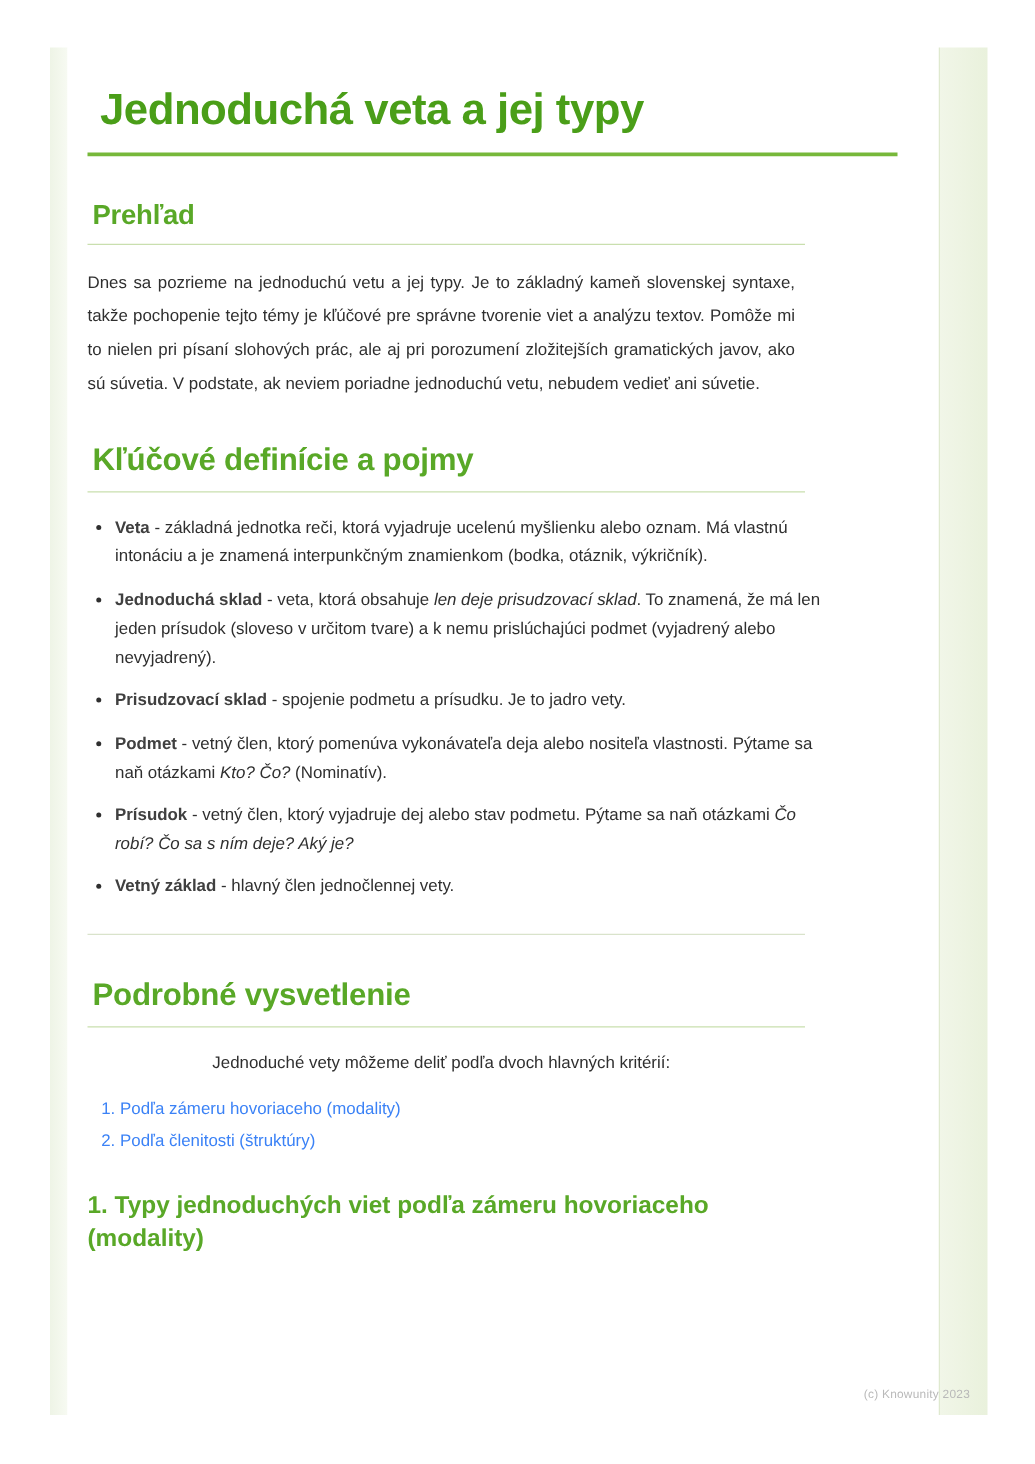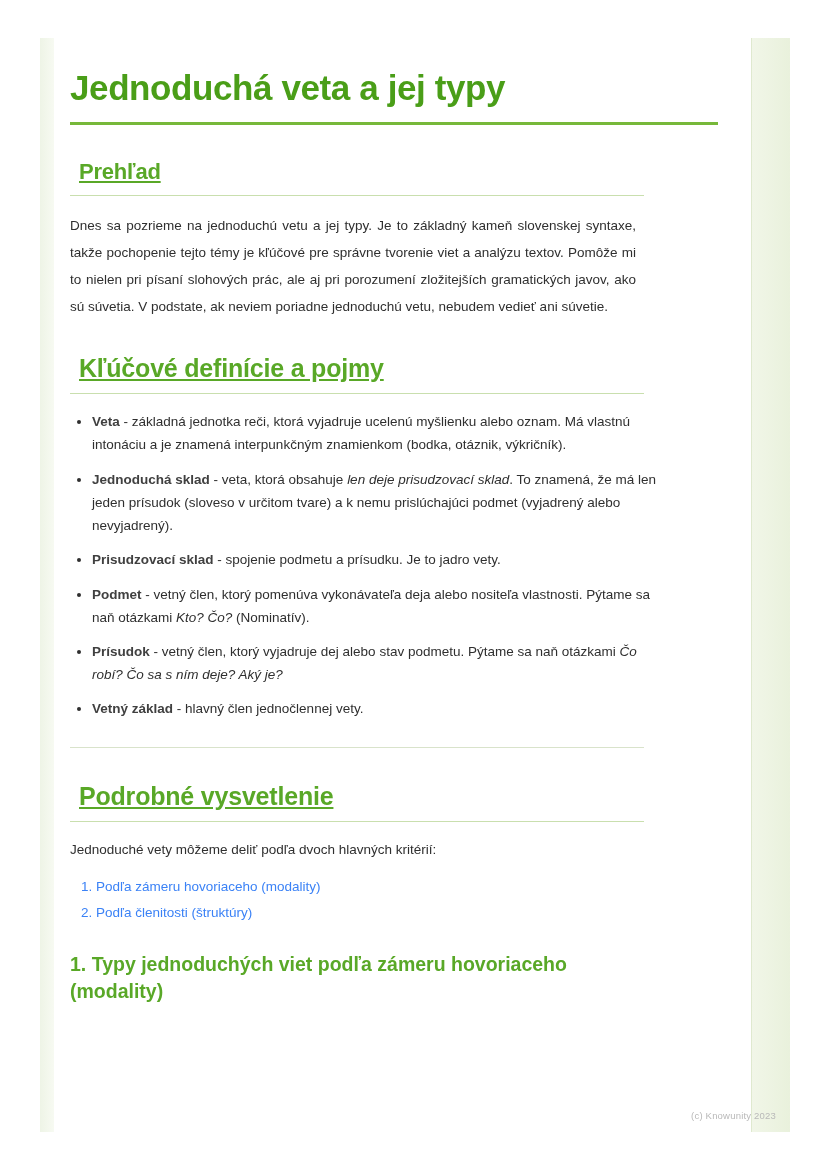--- a/index.html
+++ b/index.html
@@ -53,38 +53,37 @@
     overflow: hidden;
   }
   .content {
     padding-top: 18px;
   }
 
   h1.doc-title {
     font-size: 35px;
     line-height: 1.15;
     color: #4a9e18;
-    margin: 12px 0 0 0;
+    margin: 12px 0 0 10px;
     letter-spacing: -0.4px;
     font-weight: bold;
   }
   .title-rule {
     margin-top: 14px;
     height: 3px;
     background: #77b83a;
     width: 648px;
   }
 
   h2.sec {
     color: #59a827;
     font-size: 22px;
     font-weight: bold;
-    margin: 34px 0 0 9px;
+    margin: 34px 0 0 4px;
     letter-spacing: -0.2px;
-    text-decoration: underline;
   }
   h2.sec.big {
     font-size: 25px;
   }
   .sec-rule {
     margin-top: 10px;
     height: 1px;
     background: #c9dfae;
     width: 574px;
   }
@@ -96,21 +95,21 @@
     text-align: justify;
     margin: 16px 0 0 0;
     width: 566px;
   }
   p.plain {
     font-size: 13.5px;
     line-height: 1.8;
     color: #2f2f2f;
     margin: 16px 0 0 0;
     width: 566px;
-    text-align: left;
+    text-align: center;
   }
 
   ul.bullets {
     margin: 16px 0 0 0;
     padding-left: 22px;
     width: 572px;
   }
   ul.bullets li {
     font-size: 13.5px;
     line-height: 1.72;

